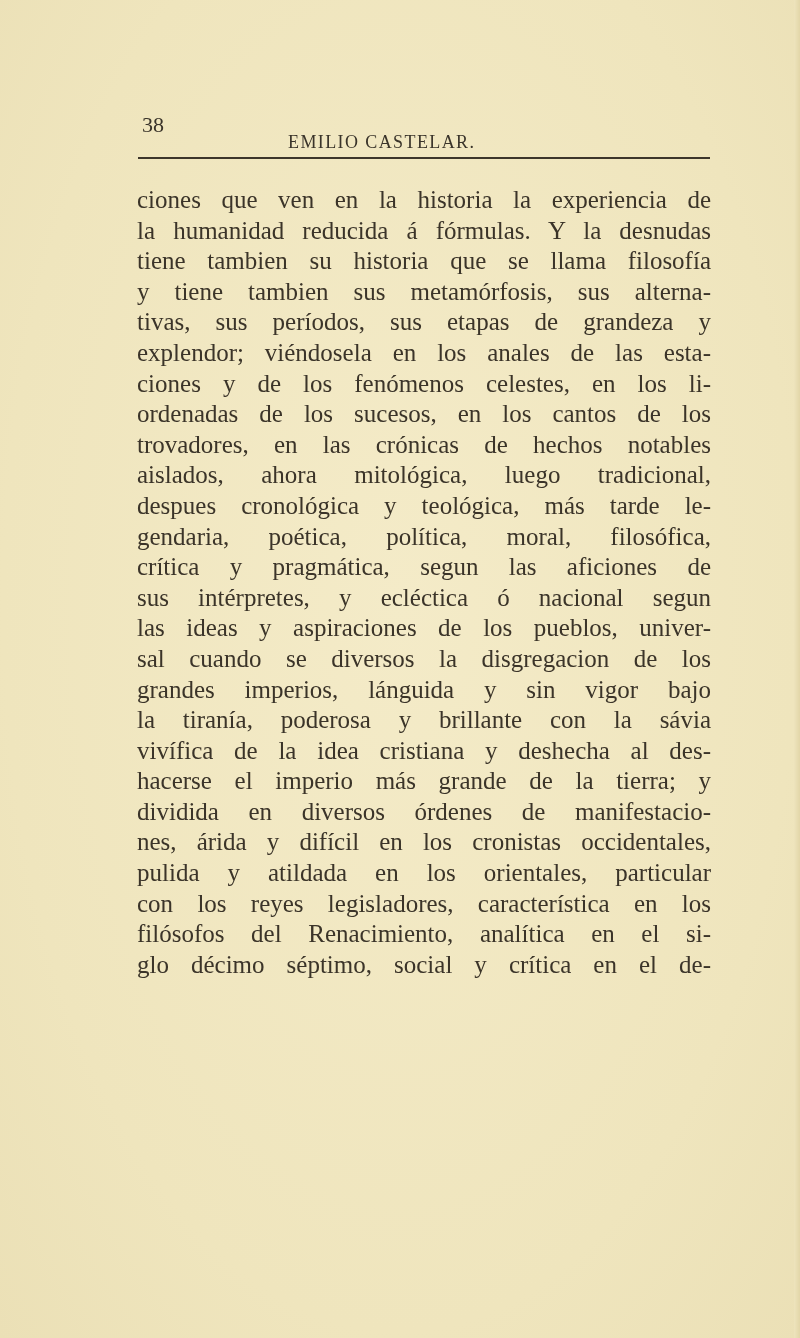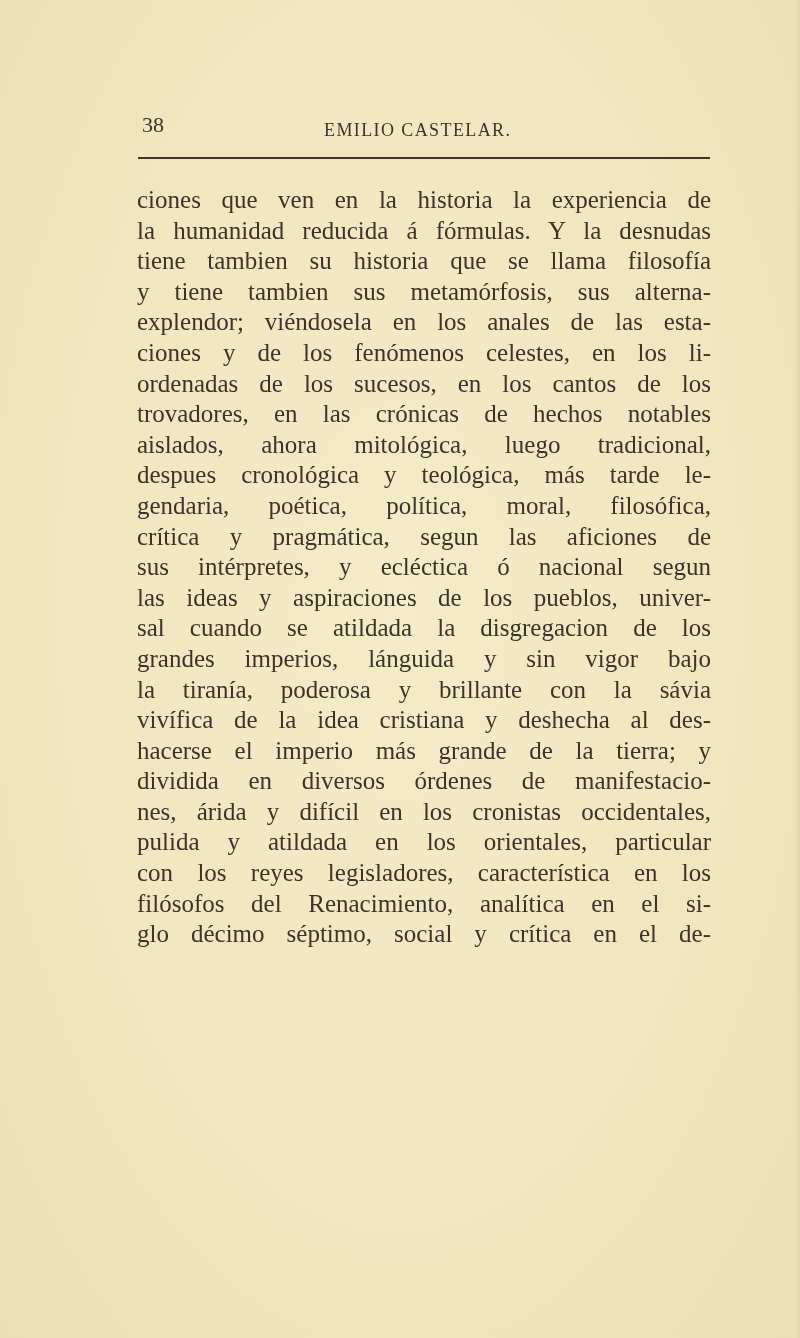--- a/index.html
+++ b/index.html
@@ -37,26 +37,25 @@
     .page-number {
       position: absolute;
       left: 4px;
       top: 0px;
       font-size: 22px;
       letter-spacing: 0px;
     }
     .author {
       position: absolute;
       left: 150px;
-      top: 8px;
+      top: 20px;
       font-size: 18px;
       letter-spacing: 1.4px;
       font-variant: small-caps;
       text-transform: uppercase;
-      margin-left: 36px;
     }
     .rule {
       position: absolute;
       left: 138px;
       top: 157px;
       width: 572px;
       height: 2px;
       background: #3d362b;
     }
     .body-text {
@@ -88,31 +87,32 @@
     <span class="author">EMILIO CASTELAR.</span>
   </div>
 
   <div class="rule"></div>
 
   <div class="body-text">
     <span class="line">ciones que ven en la historia la experiencia de</span>
     <span class="line">la humanidad reducida á fórmulas. Y la desnudas</span>
     <span class="line">tiene tambien su historia que se llama filosofía</span>
     <span class="line">y tiene tambien sus metamórfosis, sus alterna-</span>
+    <span class="line">tivas, sus períodos, sus etapas de grandeza y</span>
     <span class="line">explendor; viéndosela en los anales de las esta-</span>
     <span class="line">ciones y de los fenómenos celestes, en los li-</span>
     <span class="line">ordenadas de los sucesos, en los cantos de los</span>
     <span class="line">trovadores, en las crónicas de hechos notables</span>
     <span class="line">aislados, ahora mitológica, luego tradicional,</span>
     <span class="line">despues cronológica y teológica, más tarde le-</span>
     <span class="line">gendaria, poética, política, moral, filosófica,</span>
     <span class="line">crítica y pragmática, segun las aficiones de</span>
     <span class="line">sus intérpretes, y ecléctica ó nacional segun</span>
     <span class="line">las ideas y aspiraciones de los pueblos, univer-</span>
-    <span class="line">sal cuando se atildada la disgregacion de los</span>
+    <span class="line">sal cuando se diversos la disgregacion de los</span>
     <span class="line">grandes imperios, lánguida y sin vigor bajo</span>
     <span class="line">la tiranía, poderosa y brillante con la sávia</span>
     <span class="line">vivífica de la idea cristiana y deshecha al des-</span>
     <span class="line">hacerse el imperio más grande de la tierra; y</span>
     <span class="line">dividida en diversos órdenes de manifestacio-</span>
     <span class="line">nes, árida y difícil en los cronistas occidentales,</span>
     <span class="line">pulida y atildada en los orientales, particular</span>
     <span class="line">con los reyes legisladores, característica en los</span>
     <span class="line">filósofos del Renacimiento, analítica en el si-</span>
     <span class="line">glo décimo séptimo, social y crítica en el de-</span>

